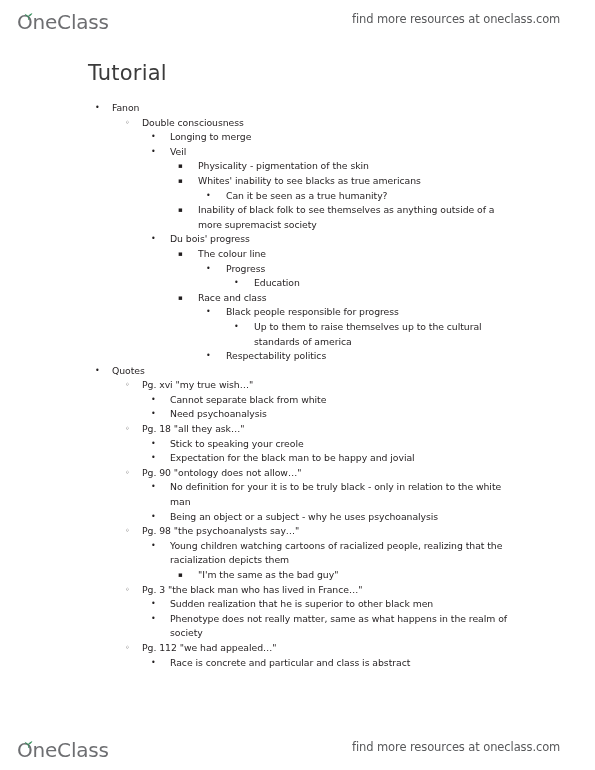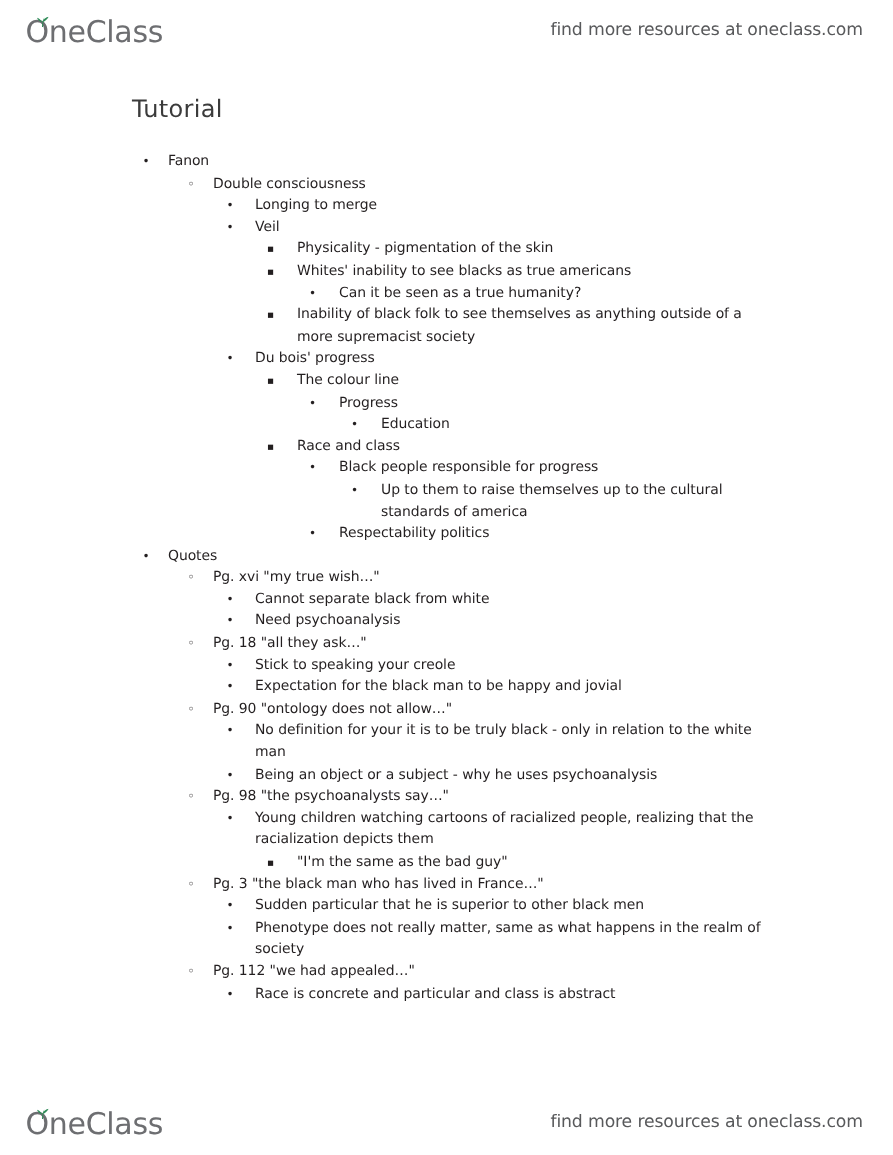--- a/index.html
+++ b/index.html
@@ -57,34 +57,33 @@
   }
 
   .resources-text {
     position: absolute;
     left: 352px;
     font-family: "DejaVu Sans", sans-serif;
     font-size: 11.5px;
     color: #58595b;
     letter-spacing: -0.1px;
     white-space: nowrap;
-    margin-left: 15px;
   }
 
   
   .doc {
     position: absolute;
     left: 0;
     top: 60px;
     width: 595px;
   }
   .page-title {
     margin: 0 0 0 88px;
     font-family: "DejaVu Sans", sans-serif;
-    font-size: 16px;
+    font-size: 21px;
     font-weight: 400;
     color: #3b3b3b;
     letter-spacing: 0.2px;
     line-height: 26px;
   }
   .meta {
     margin: 9px 0 0 88px;
     font-family: "DejaVu Sans", sans-serif;
     font-size: 8.5px;
     font-weight: 700;
@@ -366,21 +365,21 @@
           </li>
           <li class="lvl2">
             <div class="node">
               <span class="bul">◦</span>
               <span class="txt">Pg. 3 "the black man who has lived in France…"</span>
             </div>
             <ul>
               <li class="lvl3">
                 <div class="node">
                   <span class="bul">•</span>
-                  <span class="txt">Sudden particular that he is superior to other black men</span>
+                  <span class="txt">Sudden realization that he is superior to other black men</span>
                 </div>
               </li>
               <li class="lvl3">
                 <div class="node">
                   <span class="bul">•</span>
                   <span class="txt">Phenotype does not really matter, same as what happens in the realm of society</span>
                 </div>
               </li>
             </ul>
           </li>

